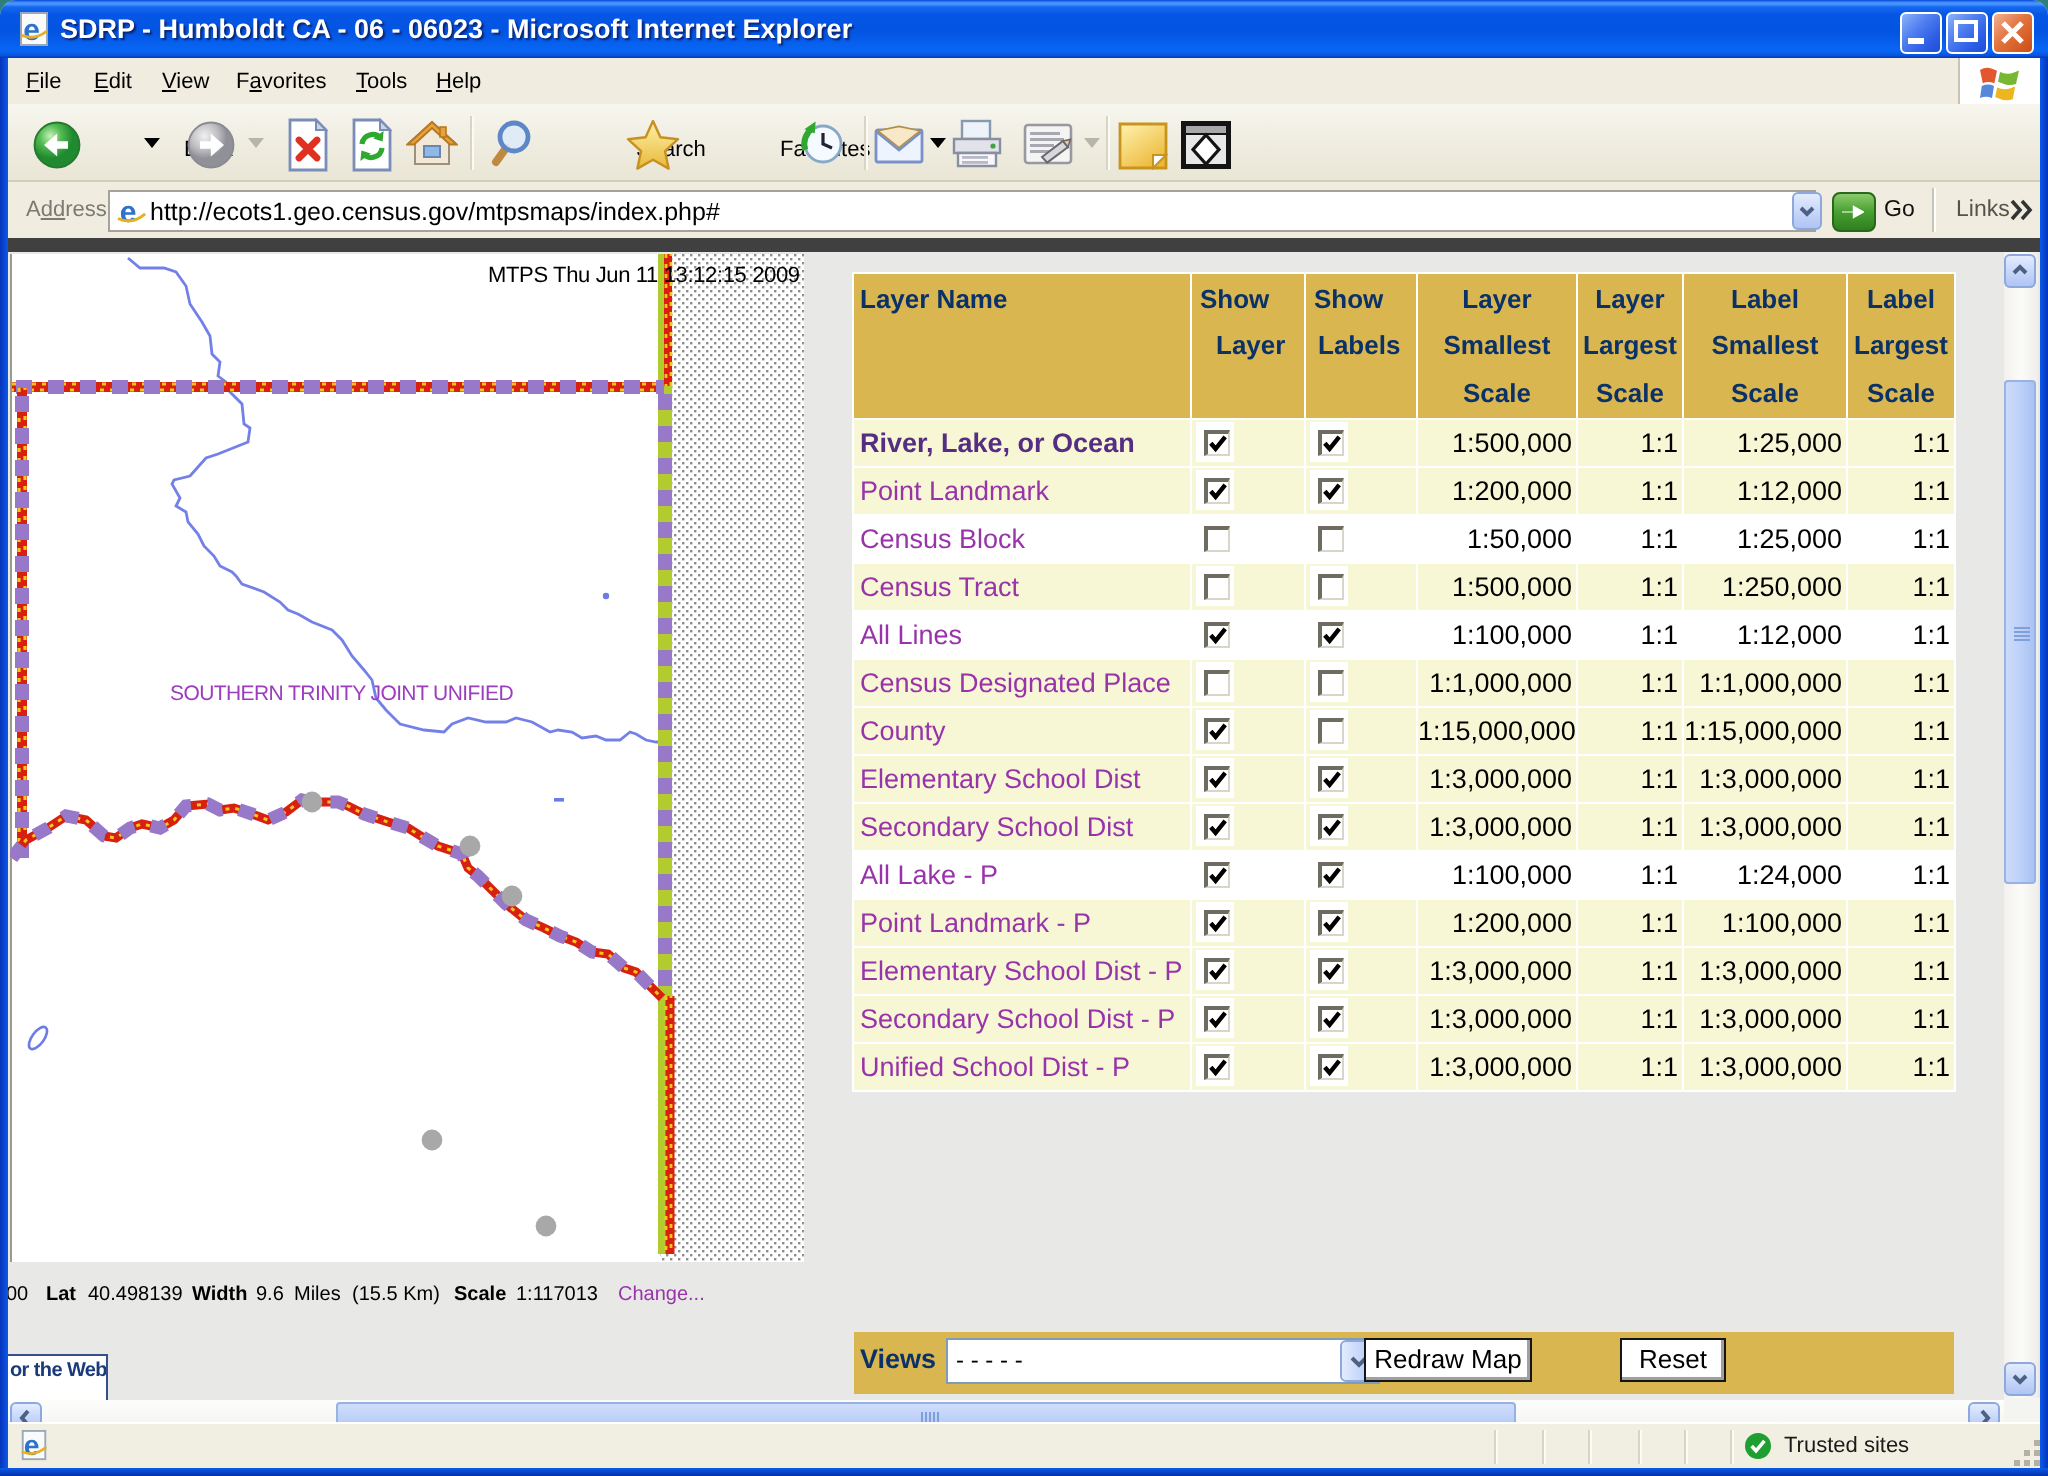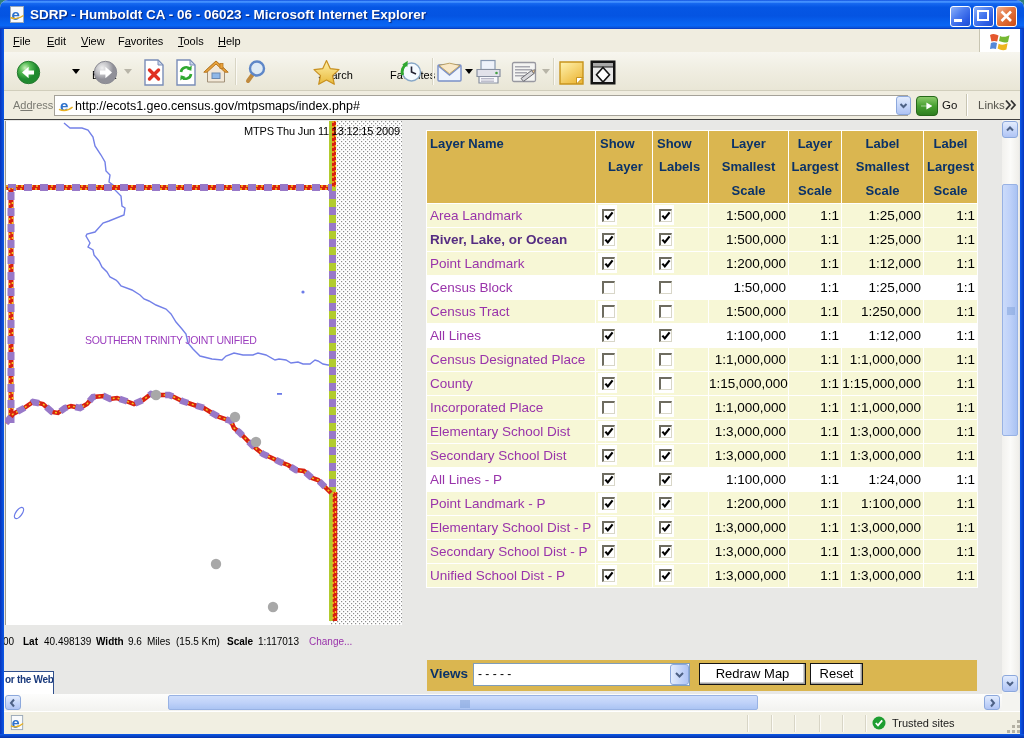--- a/index.html
+++ b/index.html
@@ -17,21 +17,21 @@
 #toolbar{position:absolute;left:3px;top:52px;width:1017px;height:39px;background:linear-gradient(180deg,#F7F6EF 0%,#F0EEE2 45%,#E9E6D6 100%);border-bottom:1px solid #D1CEBC;}
 .tsep{position:absolute;top:6px;width:2px;height:27px;border-left:1px solid #D8D5C4;border-right:1px solid #FBFAF5;}
 .tlabel{position:absolute;top:17px;font-size:11px;color:#000;padding-left:48px;}
 #addrbar{position:absolute;left:3px;top:91px;width:1017px;height:28px;background:#F0EDE0;}
 #addrlabel{position:absolute;left:10px;top:8px;font-size:11px;color:#7A7A72;}
 #addrinput{position:absolute;left:51px;top:4px;width:854px;height:21px;background:#fff;border:1px solid #A5A299;}
 #addrurl{position:absolute;left:72px;top:8px;font-size:12.5px;color:#000;white-space:nowrap;}
 #addrdrop{position:absolute;left:893px;top:5px;width:15px;height:19px;}
 #golabel{position:absolute;left:939px;top:8px;font-size:11.5px;color:#111;}
 #linkslabel{position:absolute;left:975px;top:8px;font-size:11.5px;color:#55544C;}
-#content{position:absolute;left:3px;top:119px;width:1018px;height:574px;background:#E8E8E6;border-top:1px solid #404040;}
+#content{position:absolute;left:3px;top:119px;width:1018px;height:574px;background:#E8E8E6;border-top:7px solid #404040;}
 #map{position:absolute;left:2px;top:1px;width:397px;height:504px;background:#fff;}
 #statusline{position:absolute;left:0px;top:516px;width:420px;height:16px;font-size:10px;color:#000;white-space:nowrap;}
 #statusline b{font-weight:bold;}
 #webbtn{position:absolute;left:0px;top:551px;width:51px;height:28px;background:#fff;border:1px solid #31508C;color:#1A3A7C;font-weight:bold;font-size:10px;line-height:16px;padding-left:1px;white-space:nowrap;overflow:hidden;letter-spacing:-0.3px;}
 #tblwrap{position:absolute;left:423px;top:10px;}
 table{width:552px;border-collapse:separate;border-spacing:1px;background:#fff;table-layout:fixed;font-family:"Liberation Sans",sans-serif;}
 td,th{overflow:hidden;white-space:nowrap;}
 th{background:#DAB650;color:#0A3268;font-size:13px;font-weight:bold;vertical-align:top;text-align:left;padding:0;}
 th div{line-height:24px;height:24px;}
 th .pt{padding-top:1px;}
@@ -351,37 +351,20 @@
                 <div>Smallest</div>
                 <div>Scale</div>
               </th>
               <th style="text-align:center">
                 <div class="pt">Label</div>
                 <div>Largest</div>
                 <div>Scale</div>
               </th>
             </tr>
             <tr>
-              <td class="name" style="">Area Landmark</td>
-              <td class="cb"><span class="cbw"><span class="cbx">
-                    <svg width="13" height="13" viewBox="0 0 13 13" style="position:absolute;left:-1px;top:-1px">
-                      <path d="M2.4 5.6 L4.8 8.4 L9.6 2.4" stroke="#000" stroke-width="2.2" fill="none"></path>
-                    </svg>
-                  </span></span></td>
-              <td class="cb"><span class="cbw"><span class="cbx">
-                    <svg width="13" height="13" viewBox="0 0 13 13" style="position:absolute;left:-1px;top:-1px">
-                      <path d="M2.4 5.6 L4.8 8.4 L9.6 2.4" stroke="#000" stroke-width="2.2" fill="none"></path>
-                    </svg>
-                  </span></span></td>
-              <td class="num">1:500,000</td>
-              <td class="num">1:1</td>
-              <td class="num">1:25,000</td>
-              <td class="num">1:1</td>
-            </tr>
-            <tr>
               <td class="name" style="font-weight:bold;color:#552D82;">River, Lake, or Ocean</td>
               <td class="cb"><span class="cbw"><span class="cbx">
                     <svg width="13" height="13" viewBox="0 0 13 13" style="position:absolute;left:-1px;top:-1px">
                       <path d="M2.4 5.6 L4.8 8.4 L9.6 2.4" stroke="#000" stroke-width="2.2" fill="none"></path>
                     </svg>
                   </span></span></td>
               <td class="cb"><span class="cbw"><span class="cbx">
                     <svg width="13" height="13" viewBox="0 0 13 13" style="position:absolute;left:-1px;top:-1px">
                       <path d="M2.4 5.6 L4.8 8.4 L9.6 2.4" stroke="#000" stroke-width="2.2" fill="none"></path>
                     </svg>
@@ -459,29 +442,20 @@
                       <path d="M2.4 5.6 L4.8 8.4 L9.6 2.4" stroke="#000" stroke-width="2.2" fill="none"></path>
                     </svg>
                   </span></span></td>
               <td class="cb"><span class="cbw"><span class="cbx"></span></span></td>
               <td class="num">1:15,000,000</td>
               <td class="num">1:1</td>
               <td class="num">1:15,000,000</td>
               <td class="num">1:1</td>
             </tr>
             <tr>
-              <td class="name" style="">Incorporated Place</td>
-              <td class="cb"><span class="cbw"><span class="cbx"></span></span></td>
-              <td class="cb"><span class="cbw"><span class="cbx"></span></span></td>
-              <td class="num">1:1,000,000</td>
-              <td class="num">1:1</td>
-              <td class="num">1:1,000,000</td>
-              <td class="num">1:1</td>
-            </tr>
-            <tr>
               <td class="name" style="">Elementary School Dist</td>
               <td class="cb"><span class="cbw"><span class="cbx">
                     <svg width="13" height="13" viewBox="0 0 13 13" style="position:absolute;left:-1px;top:-1px">
                       <path d="M2.4 5.6 L4.8 8.4 L9.6 2.4" stroke="#000" stroke-width="2.2" fill="none"></path>
                     </svg>
                   </span></span></td>
               <td class="cb"><span class="cbw"><span class="cbx">
                     <svg width="13" height="13" viewBox="0 0 13 13" style="position:absolute;left:-1px;top:-1px">
                       <path d="M2.4 5.6 L4.8 8.4 L9.6 2.4" stroke="#000" stroke-width="2.2" fill="none"></path>
                     </svg>
@@ -502,21 +476,21 @@
                     <svg width="13" height="13" viewBox="0 0 13 13" style="position:absolute;left:-1px;top:-1px">
                       <path d="M2.4 5.6 L4.8 8.4 L9.6 2.4" stroke="#000" stroke-width="2.2" fill="none"></path>
                     </svg>
                   </span></span></td>
               <td class="num">1:3,000,000</td>
               <td class="num">1:1</td>
               <td class="num">1:3,000,000</td>
               <td class="num">1:1</td>
             </tr>
             <tr class="wh">
-              <td class="name" style="">All Lines - P</td>
+              <td class="name" style="">All Lake - P</td>
               <td class="cb"><span class="cbw"><span class="cbx">
                     <svg width="13" height="13" viewBox="0 0 13 13" style="position:absolute;left:-1px;top:-1px">
                       <path d="M2.4 5.6 L4.8 8.4 L9.6 2.4" stroke="#000" stroke-width="2.2" fill="none"></path>
                     </svg>
                   </span></span></td>
               <td class="cb"><span class="cbw"><span class="cbx">
                     <svg width="13" height="13" viewBox="0 0 13 13" style="position:absolute;left:-1px;top:-1px">
                       <path d="M2.4 5.6 L4.8 8.4 L9.6 2.4" stroke="#000" stroke-width="2.2" fill="none"></path>
                     </svg>
                   </span></span></td>
@@ -595,21 +569,21 @@
             </tr>
           </tbody>
         </table>
       </div>
       <div id="viewsrow">
 <div id="viewslbl">Views</div>
 <div id="viewssel">- - - - -</div>
 <div class="xpbtn xpbtnh" style="left:243px;top:4px;width:19px;height:21px"><svg width="17" height="19" viewBox="0 0 17 19">
             <path class="chev" d="M5 8 L8.5 11.5 L12 8"></path>
           </svg></div>
-<div class="pbtn" style="left:272px;width:107px">Redraw Map</div>
+<div class="pbtn" style="left:255px;width:84px">Redraw Map</div>
 <div class="pbtn" style="left:383px;width:53px">Reset</div>
 </div>
 <div id="vscroll">
 <div class="xpbtn" style="left:0;top:1px;width:16px;height:17px"><svg width="14" height="15" viewBox="0 0 14 15">
             <path class="chev" d="M4 8.5 L7 5.5 L10 8.5"></path>
           </svg></div>
 <div class="abs" style="left:0;top:64px;width:16px;height:252px;background:linear-gradient(90deg,#CBDBFA 0%,#BED1F9 50%,#A9C2F2 100%);border:1px solid #98B2E4;border-radius:2px">
  <svg width="14" height="8" viewBox="0 0 14 8" style="position:absolute;left:1px;top:122px">
             <g stroke="#7FA0D8">
               <line x1="3" y1="1" x2="11" y2="1"></line>

